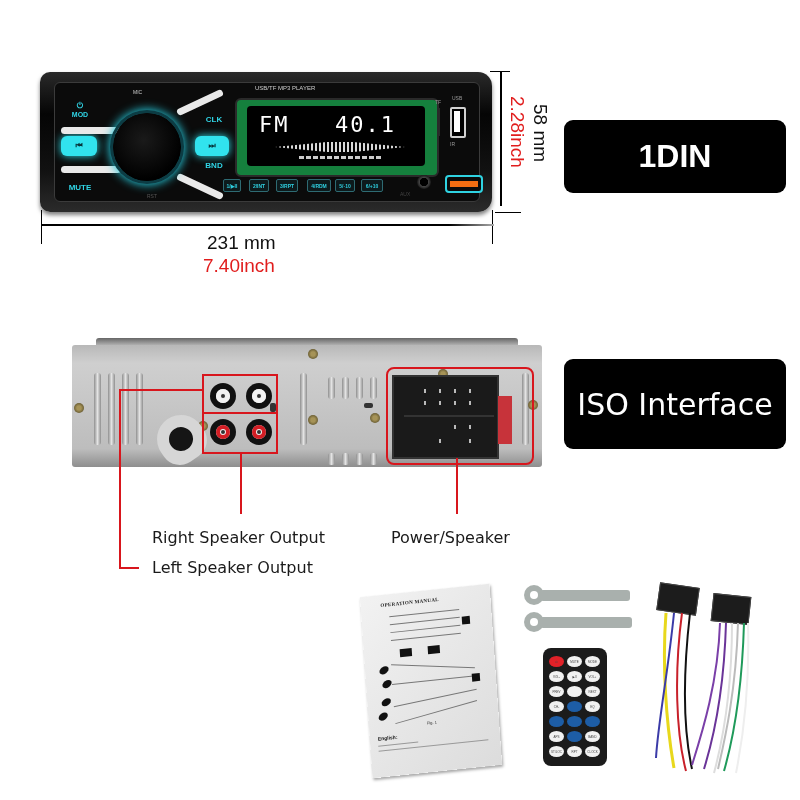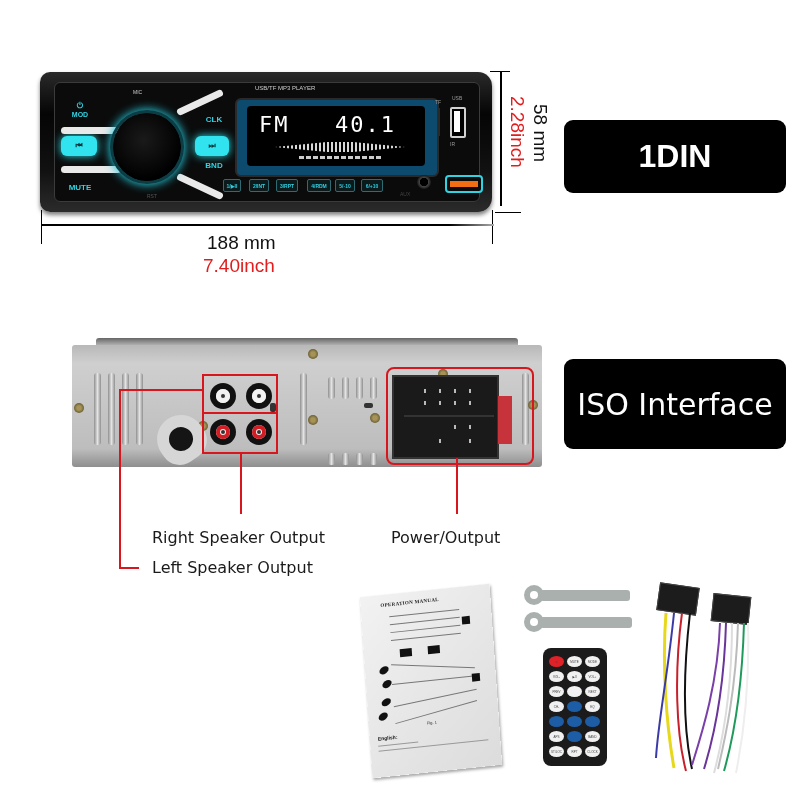--- a/index.html
+++ b/index.html
@@ -6,21 +6,21 @@
     body { width:800px; height:800px; position:relative; overflow:hidden; font-family:"Liberation Sans", sans-serif; }
     .abs { position:absolute; }
 
     
     .front { left:40px; top:72px; width:452px; height:140px; background:linear-gradient(#2a2a2a,#050505 30%,#111 70%,#2b2b2b); border-radius:10px 14px 14px 10px; box-shadow:0 3px 4px rgba(0,0,0,0.5); }
     .front-inner { position:absolute; left:14px; top:10px; width:424px; height:118px; background:#0b0b0b; border-radius:6px; border:1px solid #3b3b3b; }
     .face-btn { position:absolute; color:#30d5e6; font-weight:bold; font-size:7px; text-align:center; }
     .cyan-pill { position:absolute; background:#31e3ee; border-radius:6px; box-shadow:0 0 8px #31e3ee; display:flex; align-items:center; justify-content:center; color:#06343a; font-size:8px; font-weight:bold; }
     .knob { position:absolute; left:58px; top:30px; width:68px; height:68px; border-radius:50%; background:radial-gradient(circle at 45% 40%,#1a1a1a,#000 70%); box-shadow:0 0 0 3px #0c3c44, 0 0 10px 4px #26c9db; }
     .sweep { position:absolute; background:#e9e9e9; height:7px; border-radius:4px; }
-    .lcd-frame { position:absolute; left:180px; top:15px; width:200px; height:75px; background:#0c4a6e; border:2px solid #2a2a2a; border-radius:6px; }
+    .lcd-frame { position:absolute; left:180px; top:15px; width:200px; height:75px; background:#15803d; border:2px solid #2a2a2a; border-radius:6px; }
     .lcd { position:absolute; left:10px; top:6px; width:178px; height:60px; background:#000; border-radius:4px; }
     .lcd-text { position:absolute; top:6px; color:#ffffff; font-family:"DejaVu Sans Mono", monospace; font-size:22px; letter-spacing:2px; font-weight:300; }
     .lcd-wave { position:absolute; left:28px; top:36px; width:130px; height:10px; background:repeating-linear-gradient(90deg,#d8d8d8 0 2px,#000 2px 4px); clip-path:polygon(0 50%,40% 0,60% 0,100% 50%,60% 100%,40% 100%); }
     .lcd-dash { position:absolute; left:52px; top:50px; width:84px; height:3px; background:repeating-linear-gradient(90deg,#ccc 0 5px,#000 5px 7px); }
     .num-btn { position:absolute; top:96px; height:11px; border:1px solid #2e6b73; border-radius:2px; color:#2fcfe0; font-size:5px; font-weight:bold; display:flex; align-items:center; justify-content:center; background:#0d1a1c; }
     .small-lbl { position:absolute; color:#9a9a9a; font-size:5px; }
     .usb-slot { position:absolute; left:395px; top:24px; width:12px; height:27px; border:2px solid #d0d0d0; border-radius:2px; background:#000; }
     .usb-slot::after { content:""; position:absolute; left:2px; top:2px; width:6px; height:21px; background:#fff; }
     .tf-slot { position:absolute; left:382px; top:25px; width:3px; height:28px; background:#2a2a2a; }
     .orange-port { position:absolute; left:390px; top:92px; width:34px; height:14px; border:2px solid #2fd3e2; border-radius:4px; background:#0b0b0b; }
@@ -135,21 +135,21 @@
     <span class="small-lbl" style="left:395px;top:58px;">IR</span>
     <div class="aux-jack"></div>
     <span class="small-lbl" style="left:345px;top:108px;color:#444;">AUX</span>
     <div class="orange-port"></div>
   </div>
 </div>
 
 <div class="abs dim-tick" style="left:41px;top:210px;height:34px;"></div>
 <div class="abs dim-tick" style="left:492px;top:210px;height:34px;"></div>
 <div class="abs dim-line-h"></div>
-<div class="abs dim-text-black" style="left:207px;top:232px;">188 mm</div>
+<div class="abs dim-text-black" style="left:207px;top:232px;">231 mm</div>
 <div class="abs dim-text-red" style="left:203px;top:255px;">7.40inch</div>
 
 <div class="abs vert-dim"></div>
 <div class="abs" style="left:490px;top:71px;width:20px;height:1px;background:#000;"></div>
 <div class="abs" style="left:495px;top:212px;width:26px;height:1px;background:#000;"></div>
 <div class="abs vert-text dim-text-black" style="left:551px;top:104px;">58 mm</div>
 <div class="abs vert-text dim-text-red" style="left:528px;top:96px;">2.28inch</div>
 
 <div class="abs badge badge-din">1DIN</div>
 <div class="abs badge badge-iso">ISO Interface</div>
@@ -222,21 +222,21 @@
 </div>
 
 <div class="abs red-lead" style="left:119px;top:389px;width:2px;height:180px;"></div>
 <div class="abs red-lead" style="left:119px;top:389px;width:83px;height:2px;"></div>
 <div class="abs red-lead" style="left:119px;top:567px;width:20px;height:2px;"></div>
 <div class="abs red-lead" style="left:240px;top:452px;width:2px;height:62px;"></div>
 <div class="abs red-lead" style="left:456px;top:458px;width:2px;height:56px;"></div>
 
 <div class="label" style="left:152px;top:528px;">Right Speaker Output</div>
 <div class="label" style="left:152px;top:558px;">Left Speaker Output</div>
-<div class="label" style="left:391px;top:528px;">Power/Output</div>
+<div class="label" style="left:391px;top:528px;">Power/Speaker</div>
 
 <div class="abs manual">
   <span class="manual-title">OPERATION MANUAL</span>
   <div class="manual-line" style="left:28px;top:22px;width:70px;"></div>
   <div class="manual-line" style="left:28px;top:30px;width:70px;"></div>
   <div class="manual-line" style="left:28px;top:38px;width:70px;"></div>
   <div class="manual-line" style="left:28px;top:46px;width:70px;"></div>
   <div class="manual-sq" style="left:100px;top:30px;"></div>
   <div class="manual-sq" style="left:36px;top:56px;width:12px;"></div>
   <div class="manual-sq" style="left:64px;top:56px;width:12px;"></div>

